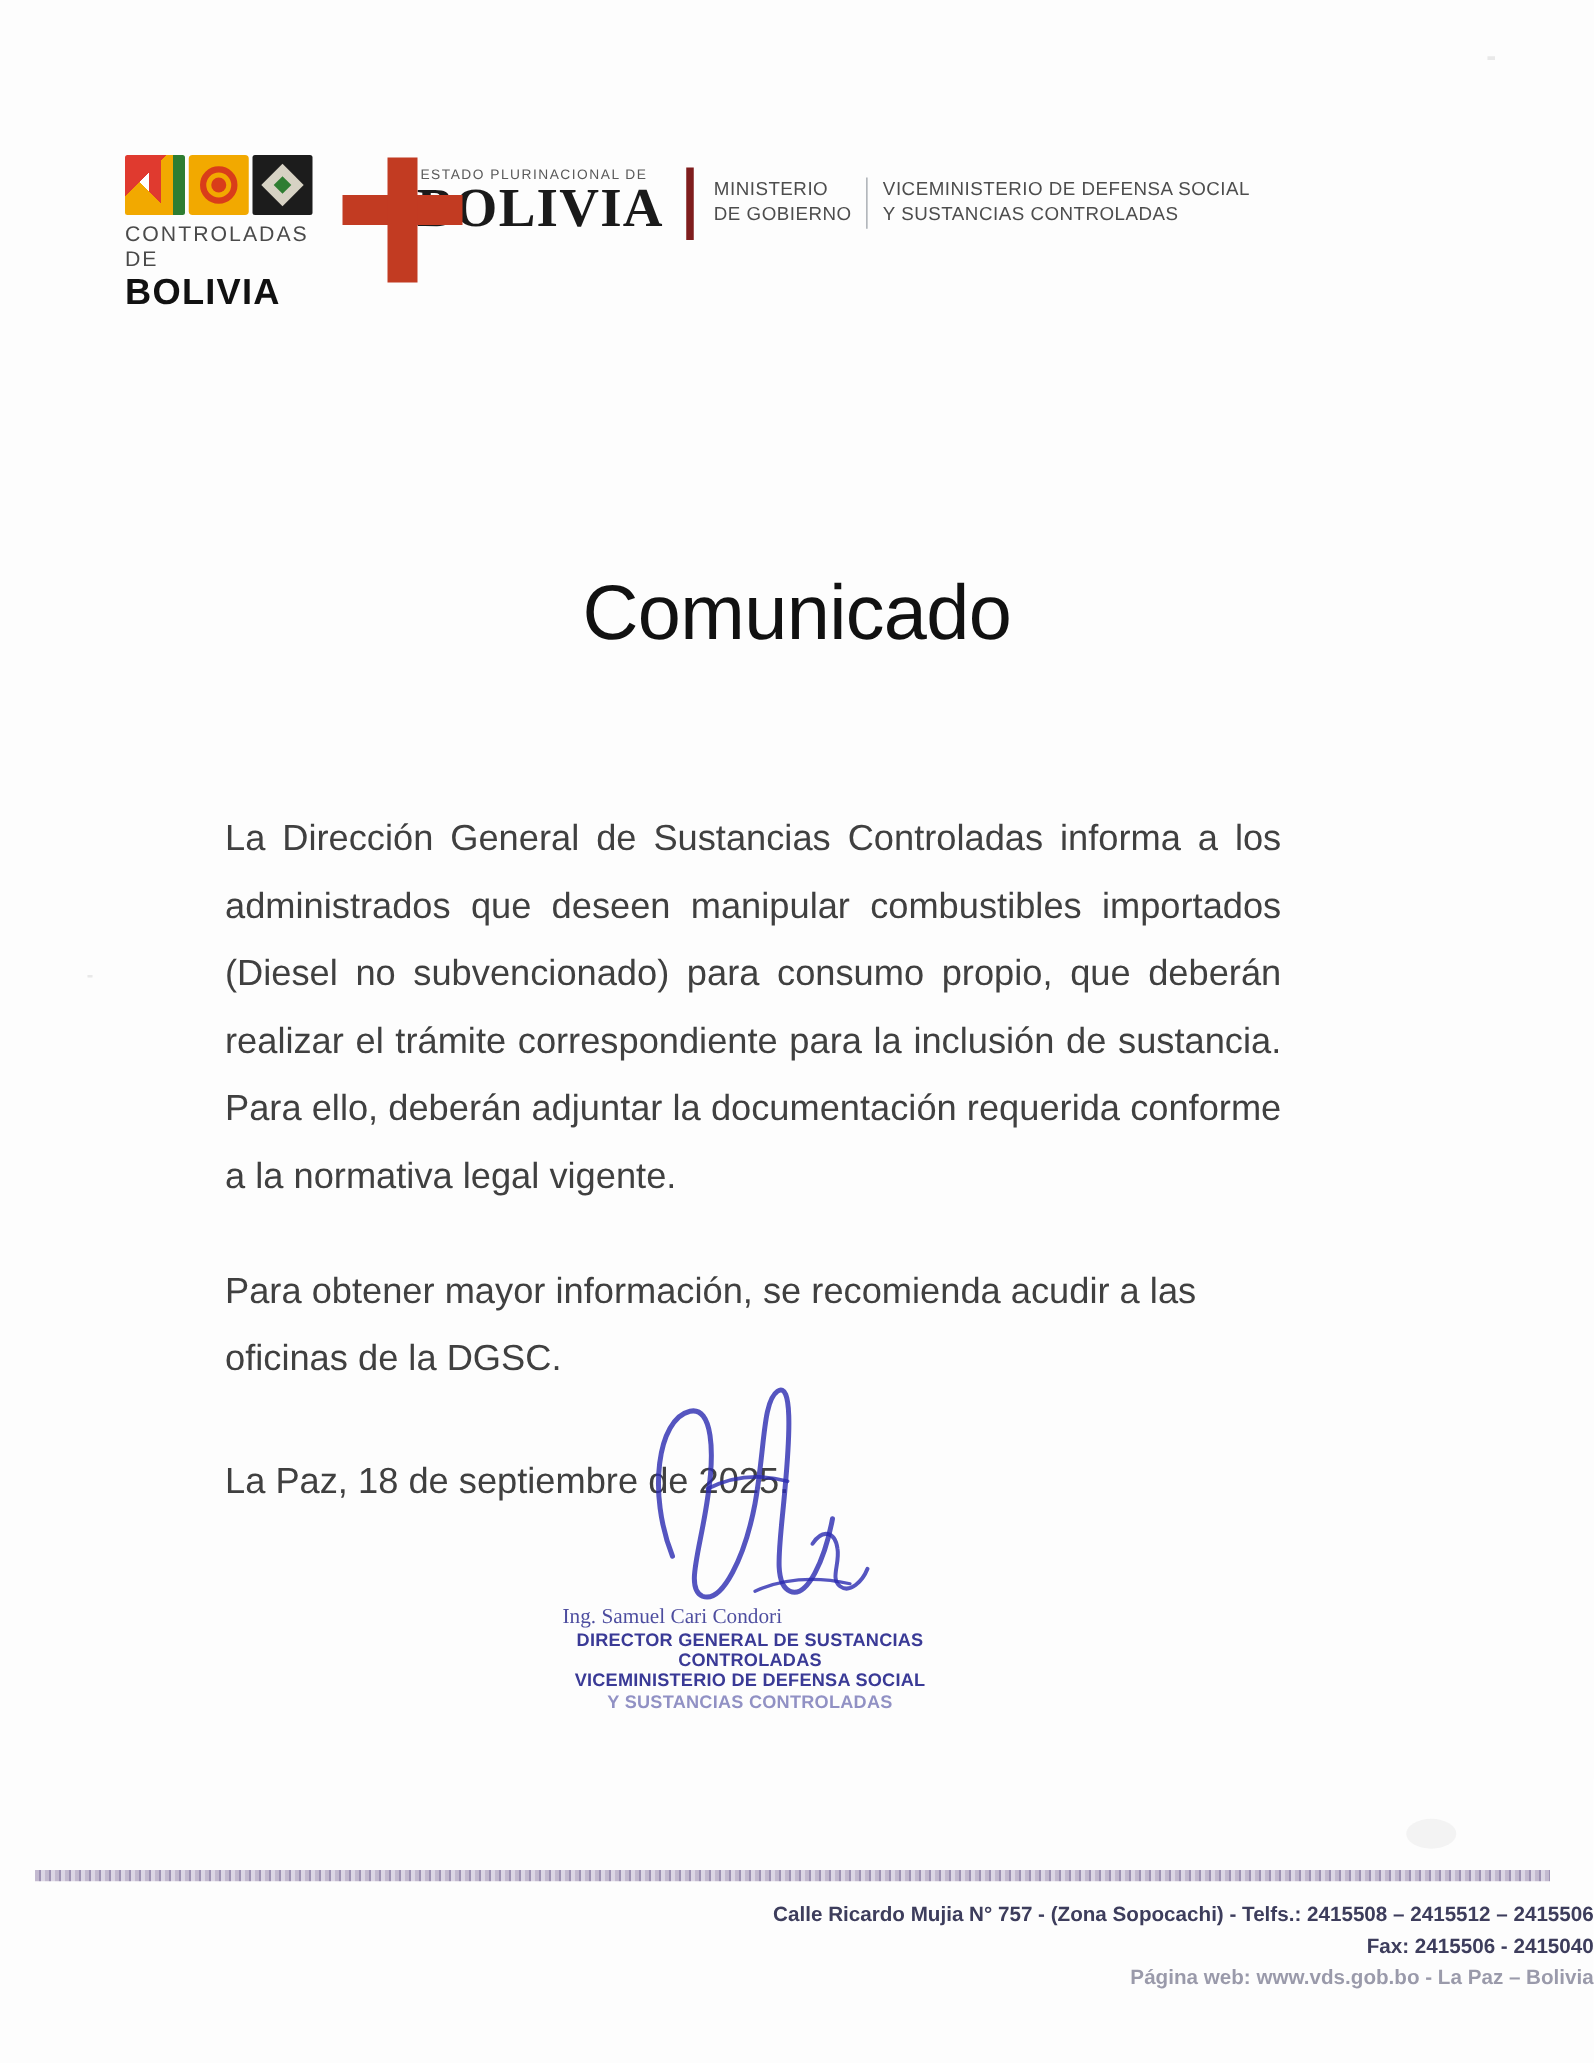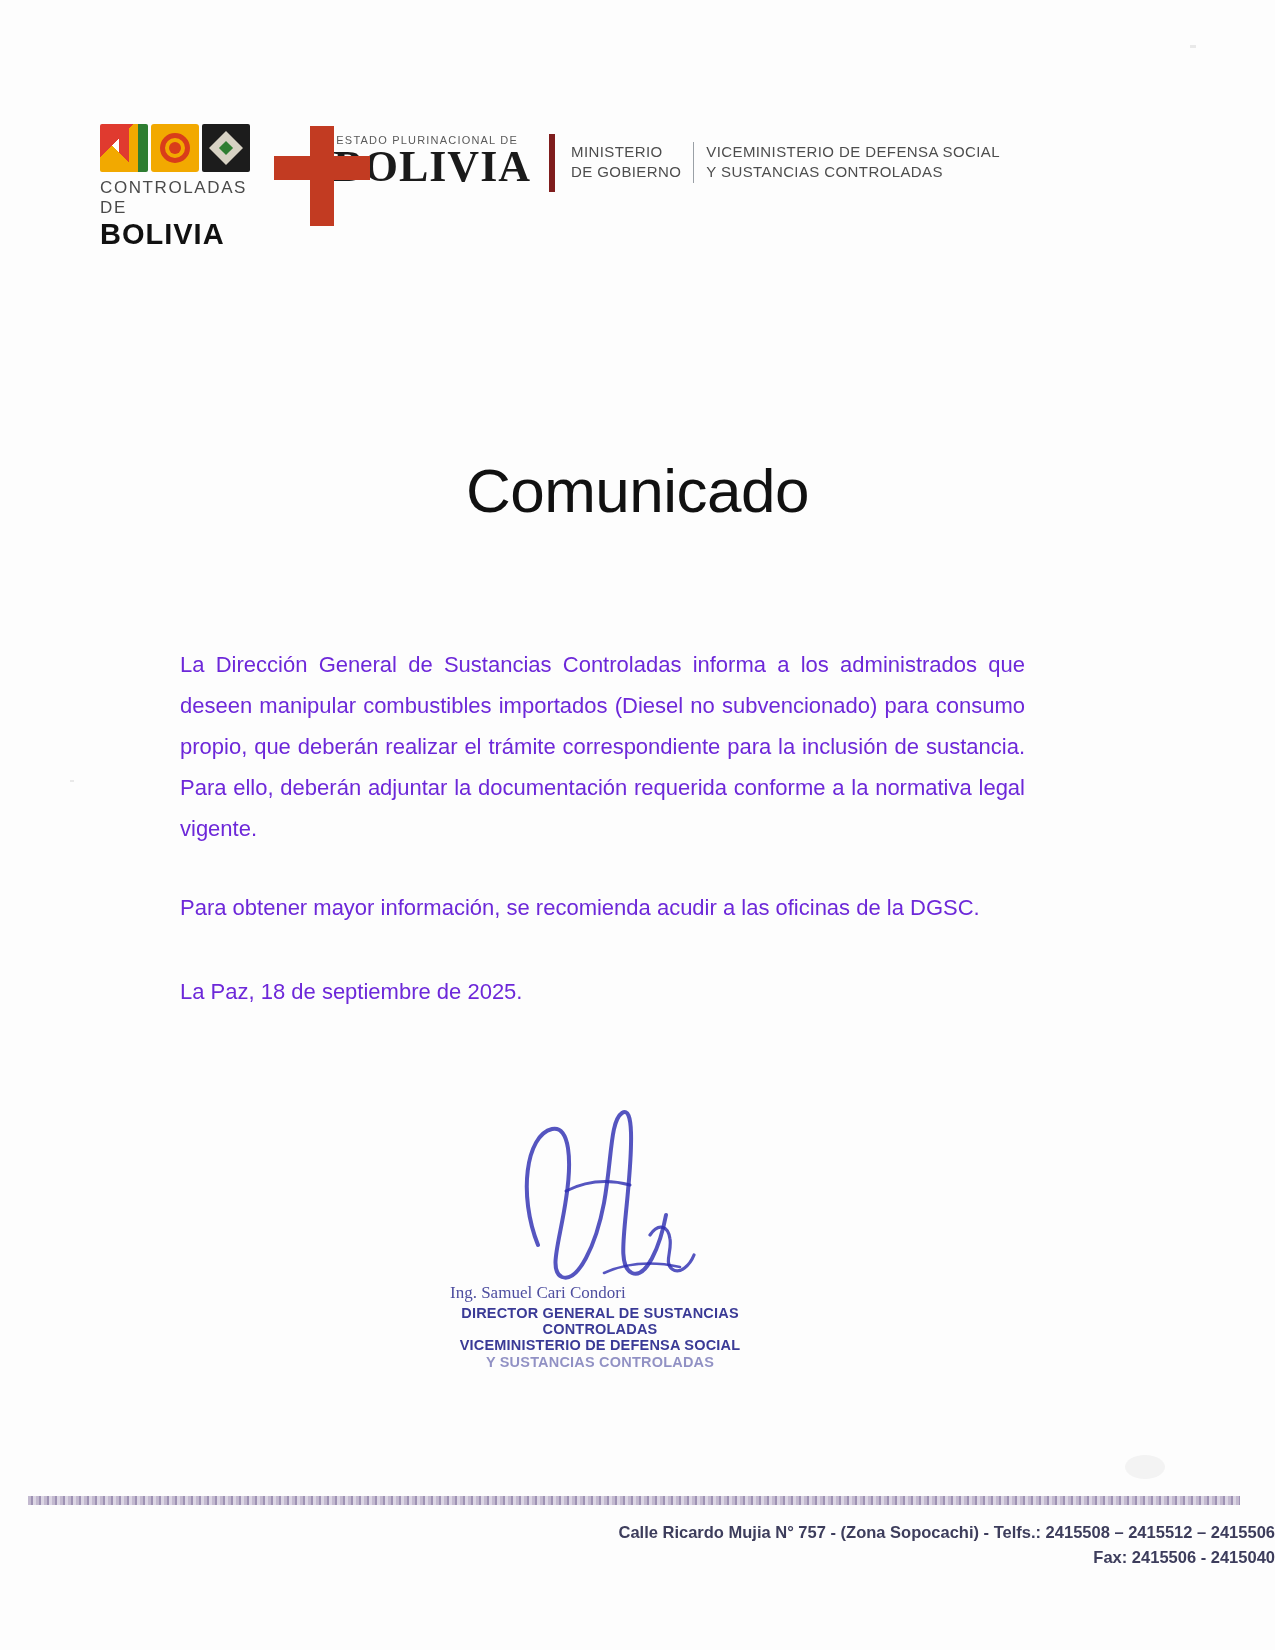--- a/index.html
+++ b/index.html
@@ -202,23 +202,23 @@
     letter-spacing: -0.5px;
     color: #111;
   }
 
   
   .body-text {
     position: absolute;
     left: 180px;
     top: 645px;
     width: 845px;
-    font-size: 22px;
+    font-size: 29px;
     line-height: 1.86;
-    color: #6d28d9;
+    color: #404040;
   }
   .para {
     text-align: justify;
     margin: 0 0 38px 0;
   }
   .para.last {
     text-align: left;
     margin-bottom: 34px;
   }
   .dateline {
@@ -368,19 +368,20 @@
       <div>CONTROLADAS</div>
       <div>VICEMINISTERIO DE DEFENSA SOCIAL</div>
       <div class="fade">Y SUSTANCIAS CONTROLADAS</div>
     </div>
   </div>
 
   <div class="footer-rule"></div>
   <div class="footer-text">
     <div>Calle Ricardo Mujia N° 757 - (Zona Sopocachi) - Telfs.: 2415508 – 2415512 – 2415506</div>
     <div>Fax: 2415506 - 2415040</div>
+    <div class="line3">Página web: www.vds.gob.bo - La Paz – Bolivia</div>
   </div>
 
   <div class="scan-speck" style="left:1190px;top:45px;width:6px;height:3px;"></div>
   <div class="scan-speck" style="left:70px;top:780px;width:4px;height:2px;"></div>
   <div class="scan-speck" style="left:1125px;top:1455px;width:40px;height:24px;border-radius:50%;opacity:0.25;"></div>
 
 </div>
 
 </body></html>

